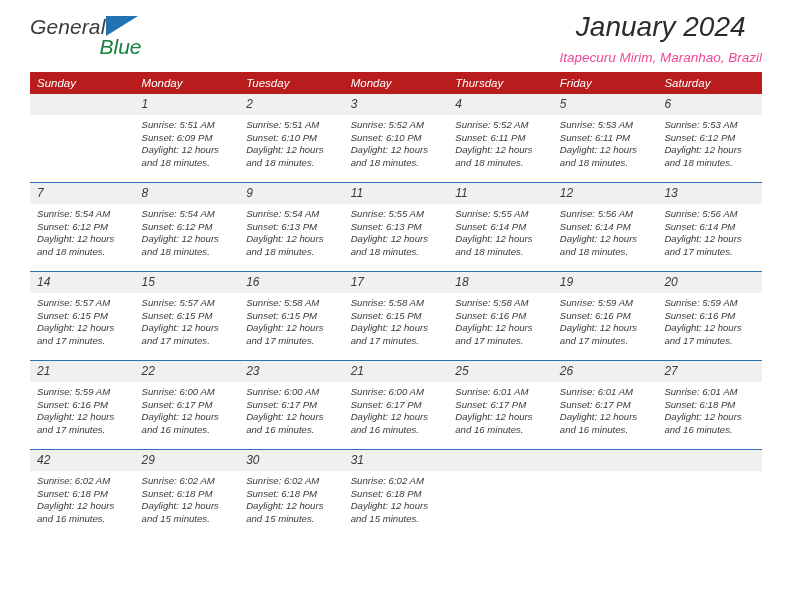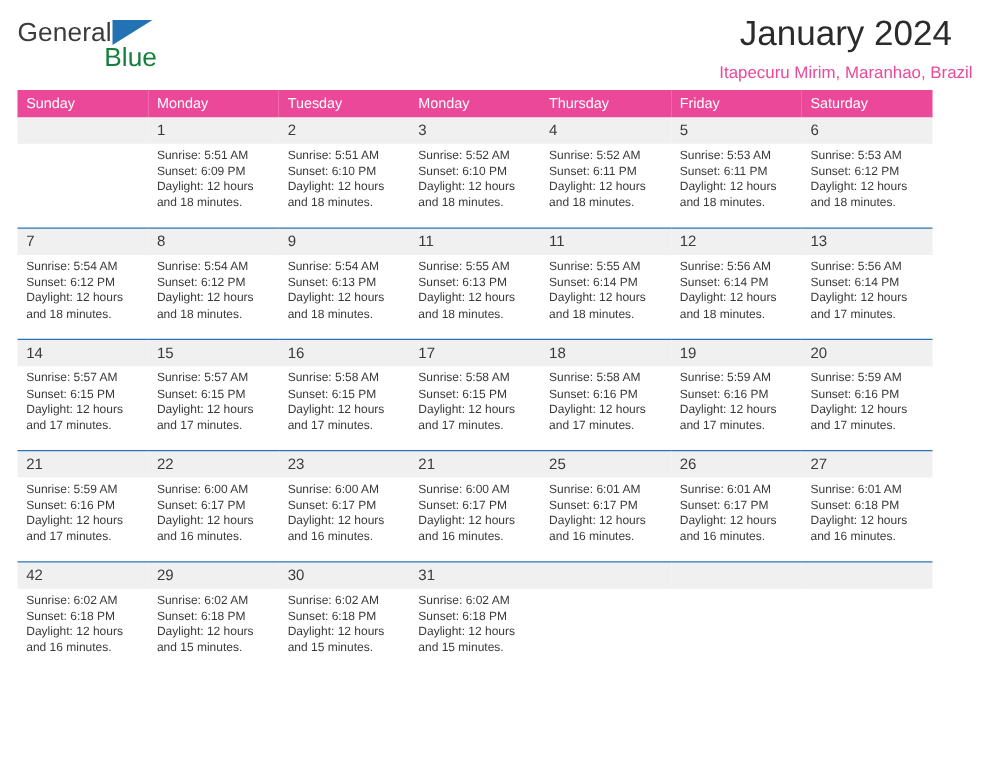--- a/index.html
+++ b/index.html
@@ -12,21 +12,22 @@
     background: #ffffff;
     font-family: "Liberation Sans", sans-serif;
     color: #222222;
     overflow: hidden;
   }
   .page {
     position: relative;
     width: 792px;
     height: 480px;
     box-sizing: border-box;
-    padding: 0 14px;
+    padding: 0 30px;
+    font-style: italic;
   }
 
   
   .header {
     position: relative;
     height: 72px;
     display: flex;
     align-items: flex-start;
     justify-content: space-between;
   }
@@ -83,21 +84,21 @@
   
   .calendar {
     width: 732px;
     border-collapse: collapse;
     table-layout: fixed;
   }
   .calendar col {
     width: 104.57px;
   }
   .dow-row th {
-    background: #ec4899;
+    background: #b91c1c;
     color: #ffffff;
     font-size: 11.5px;
     font-weight: normal;
     text-align: left;
     padding: 5px 0 5px 7px;
     height: 20px;
     box-sizing: border-box;
   }
   .week-row td {
     vertical-align: top;

